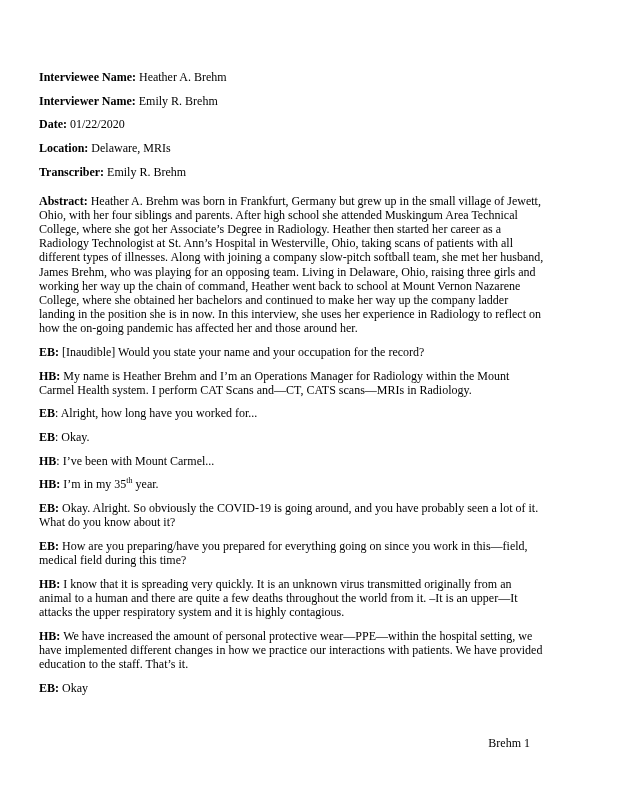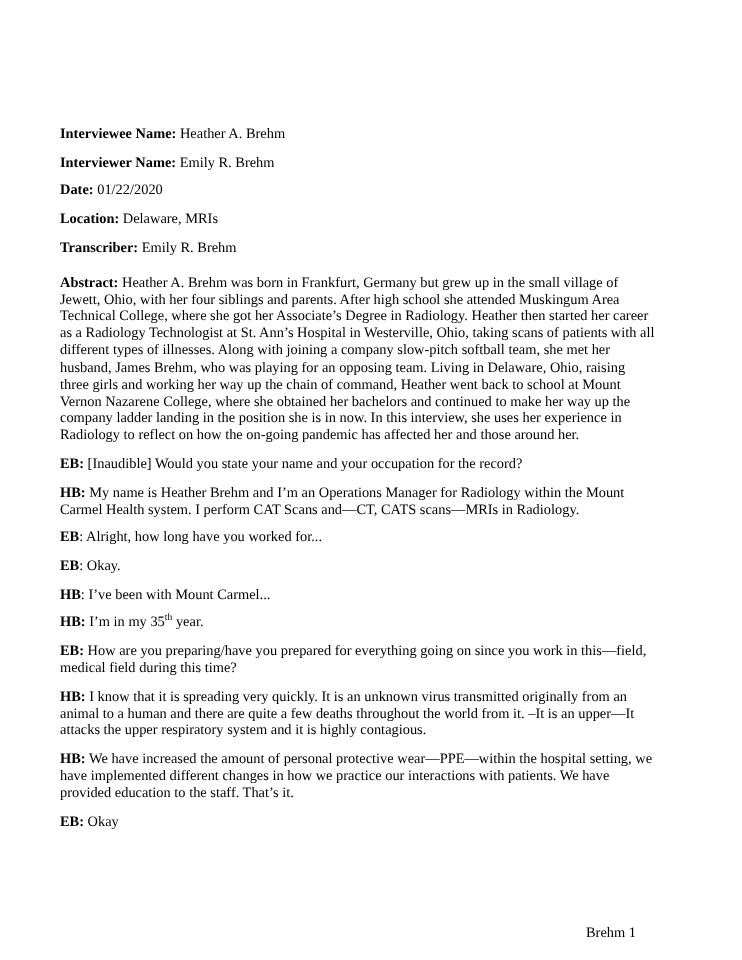--- a/index.html
+++ b/index.html
@@ -18,22 +18,21 @@
     color: #000000;
   }
   .page {
     width: 618px;
     height: 800px;
     background: #ffffff;
     position: relative;
     box-sizing: border-box;
   }
   .content {
-    padding: 70px 72px 0 50px;
-    margin-top: 34px;
+    padding: 70px 72px 0 39px;
   }
   p {
     margin: 0 0 9.5px 0;
   }
   .abstract-para {
     margin-top: 15px;
   }
   b {
     font-weight: bold;
   }
@@ -62,20 +61,21 @@
     <p><b>Transcriber:</b><span> Emily R. Brehm</span></p>
 
     <p class="abstract-para"><b>Abstract:</b><span> Heather A. Brehm was born in Frankfurt, Germany but grew up in the small village of Jewett, Ohio, with her four siblings and parents. After high school she attended Muskingum Area Technical College, where she got her Associate’s Degree in Radiology. Heather then started her career as a Radiology Technologist at St. Ann’s Hospital in Westerville, Ohio, taking scans of patients with all different types of illnesses. Along with joining a company slow-pitch softball team, she met her husband, James Brehm, who was playing for an opposing team.  Living in Delaware, Ohio, raising three girls and working her way up the chain of command, Heather went back to school at Mount Vernon Nazarene College, where she obtained her bachelors and continued to make her way up the company ladder landing in the position she is in now. In this interview, she uses her experience in Radiology to reflect on how the on-going pandemic has affected her and those around her.</span></p>
 
     <p><b>EB:</b><span> [Inaudible] Would you state your name and your occupation for the record?</span></p>
     <p><b>HB:</b><span> My name is Heather Brehm and I’m an Operations Manager for Radiology within the Mount Carmel Health system. I perform CAT Scans and—CT, CATS scans—MRIs in Radiology.</span></p>
     <p><b>EB</b><span>: Alright, how long have you worked for...</span></p>
     <p><b>EB</b><span>: Okay.</span></p>
     <p><b>HB</b><span>: I’ve been with Mount Carmel...</span></p>
     <p><b>HB:</b><span> I’m in my 35</span><sup>th</sup><span> year.</span></p>
+    <p><b>EB:</b><span> Okay. Alright. So obviously the COVID-19 is going around, and you have probably seen a lot of it. What do you know about it?</span></p>
     <p><b>EB:</b><span> How are you preparing/have you prepared for everything going on since you work in this—field, medical field during this time?</span></p>
     <p><b>HB:</b><span> I know that it is spreading very quickly. It is an unknown virus transmitted originally from an animal to a human and there are quite a few deaths throughout the world from it. –It is an upper—It attacks the upper respiratory system and it is highly contagious.</span></p>
     <p><b>HB:</b><span> We have increased the amount of personal protective wear—PPE—within the hospital setting, we have implemented different changes in how we practice our interactions with patients. We have provided education to the staff. That’s it.</span></p>
     <p><b>EB:</b><span> Okay</span></p>
 
   </div>
 
   <div class="footer">Brehm 1</div>
 </div>
 

